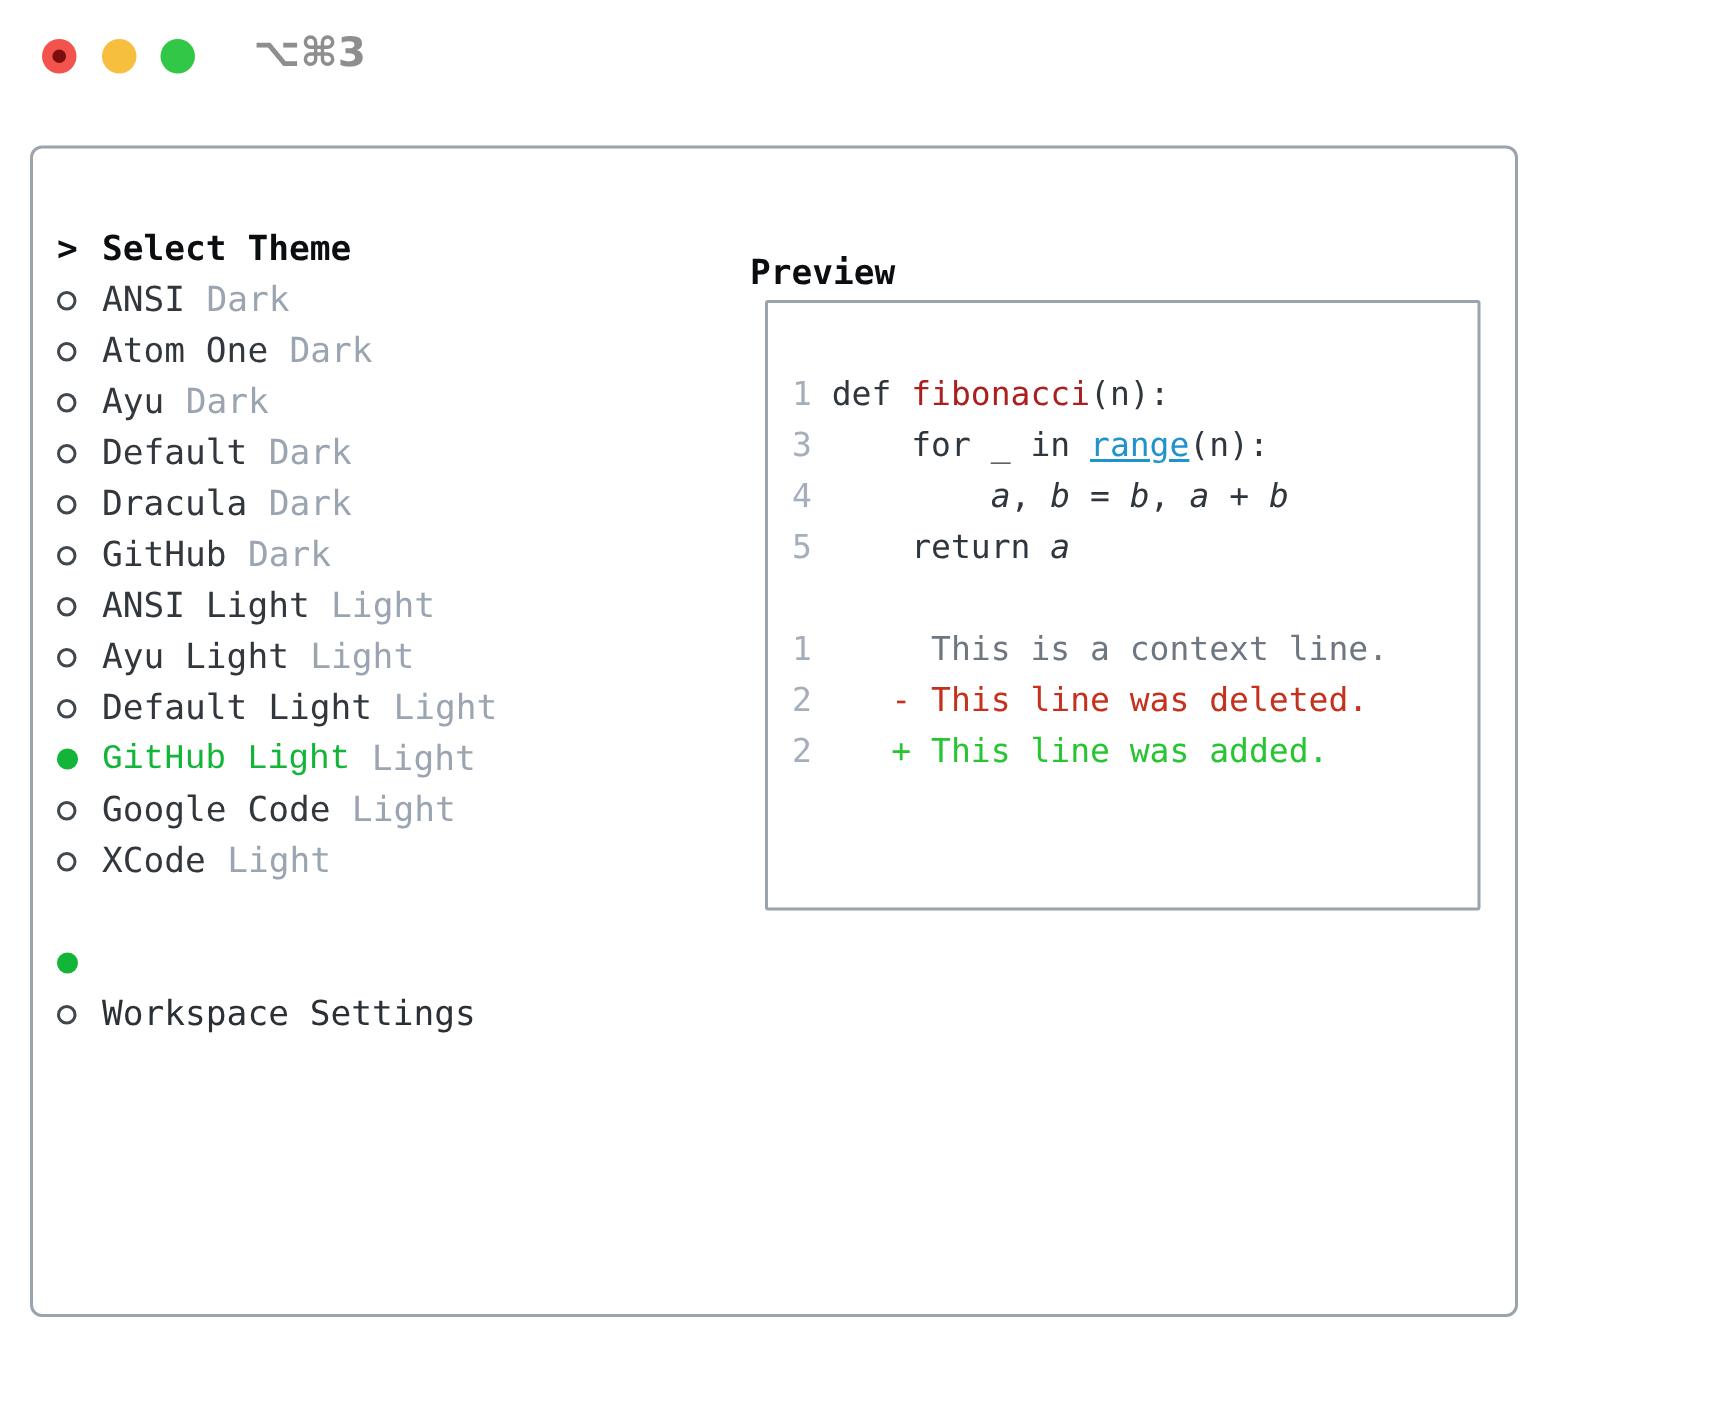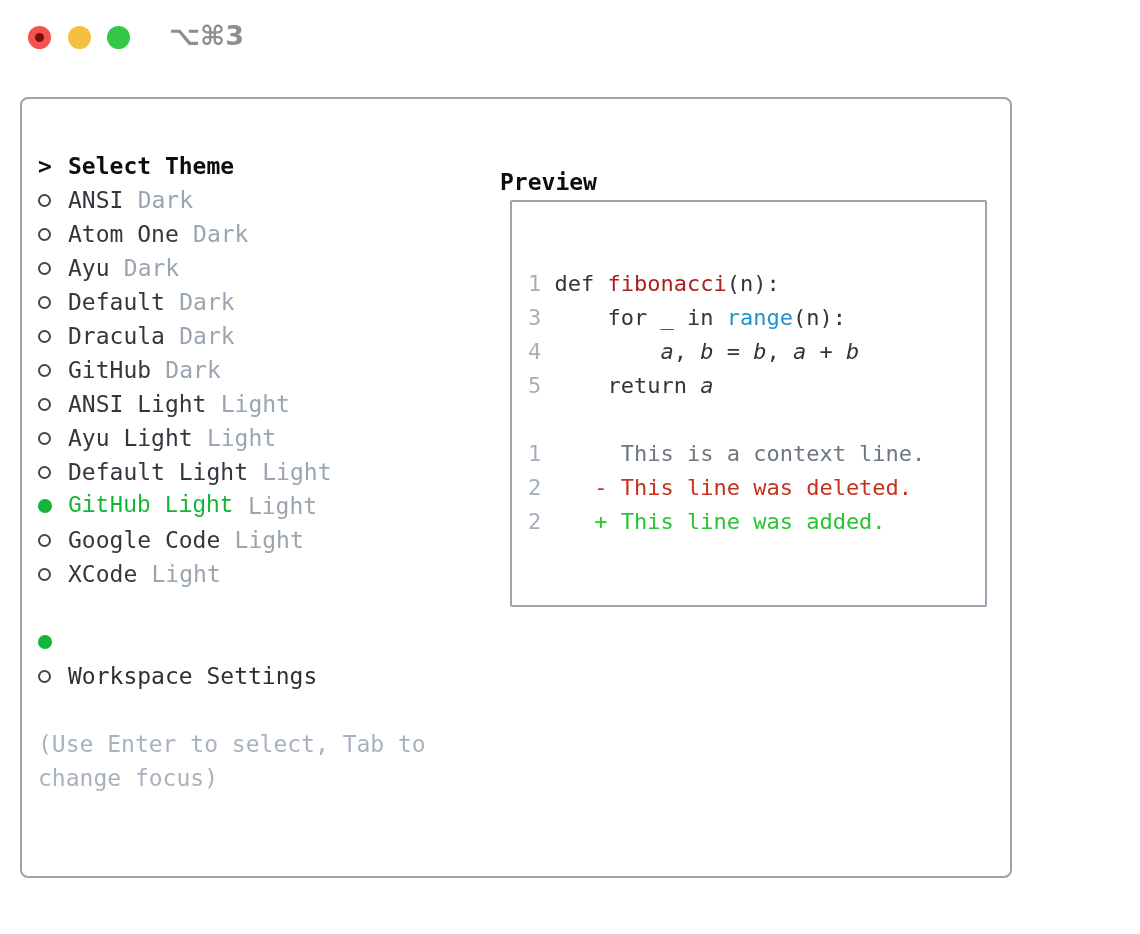--- a/index.html
+++ b/index.html
@@ -36,27 +36,27 @@
   .theme-name.selname{color:var(--accent-green);font-family:Liberation Mono, monospace;}
   .opt-name{color:#2b3036;white-space:pre;}
   .opt-name.selname{color:var(--accent-green);}
   .tvariant{color:var(--variant-gray);margin-left:0.62em;}
   .spacer-row{height:34px;}
   .hint{width:420px;font-size:23px;line-height:34px;color:var(--hint-gray);}
   
   .preview-heading-row{position:absolute;left:478px;top:66px;}
   .preview-box{position:absolute;left:488px;top:101px;width:477px;height:407px;box-sizing:border-box;
     border:2px solid var(--panel-border);border-radius:2px;background:#fff;
-    padding:65px 12px 0 16px;overflow:hidden;}
+    padding:45px 12px 0 16px;overflow:hidden;}
   .pline{height:34px;line-height:34px;font-size:22px;white-space:pre;}
   .ln{display:inline-block;width:2ch;color:var(--line-number-gray);}
   .tok-code{color:var(--code-dark);}
   .tok-func{color:var(--func-red);}
   .tok-num{color:var(--number-teal);}
-  .tok-builtin{color:var(--builtin-blue);}
+  .tok-builtin{color:var(--builtin-blue);text-decoration:underline;}
   .tok-var{color:var(--code-dark);font-style:italic;}
   .diff-context{color:var(--context-gray);}
   .diff-del{color:var(--deleted-red);}
   .diff-add{color:var(--added-green);}
 </style>
 </head>
 <body>
 
 <div class="stage">
 
@@ -176,21 +176,20 @@
           <div class="row">
             <span class="bullet-col">
               <span class="dot"></span>
             </span>
             <span class="opt-name">Workspace Settings</span>
           </div>
         </div>
 
       <div class="spacer-row"></div>
 
-      <div class="hint">(Use Enter to select, Tab to change focus)</div>
     </div>
 
     <div class="preview-heading-row row">
       <span class="heading">Preview</span>
     </div>
 
     <div class="preview-box">
       <div id="code-lines">
           <div class="pline"><span class="ln">1</span><span class="tok-code">def </span><span class="tok-func">fibonacci</span><span class="tok-code">(n):</span></div>
           <div class="pline"><span class="ln">3</span><span class="tok-code">    for _ in </span><span class="tok-builtin">range</span><span class="tok-code">(n):</span></div>

